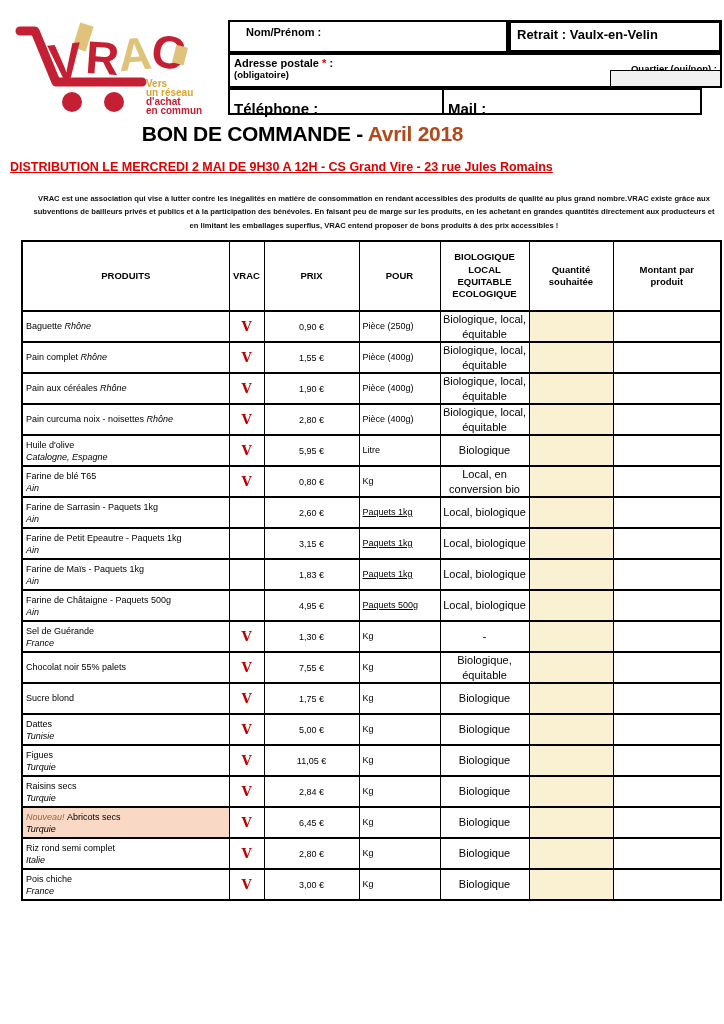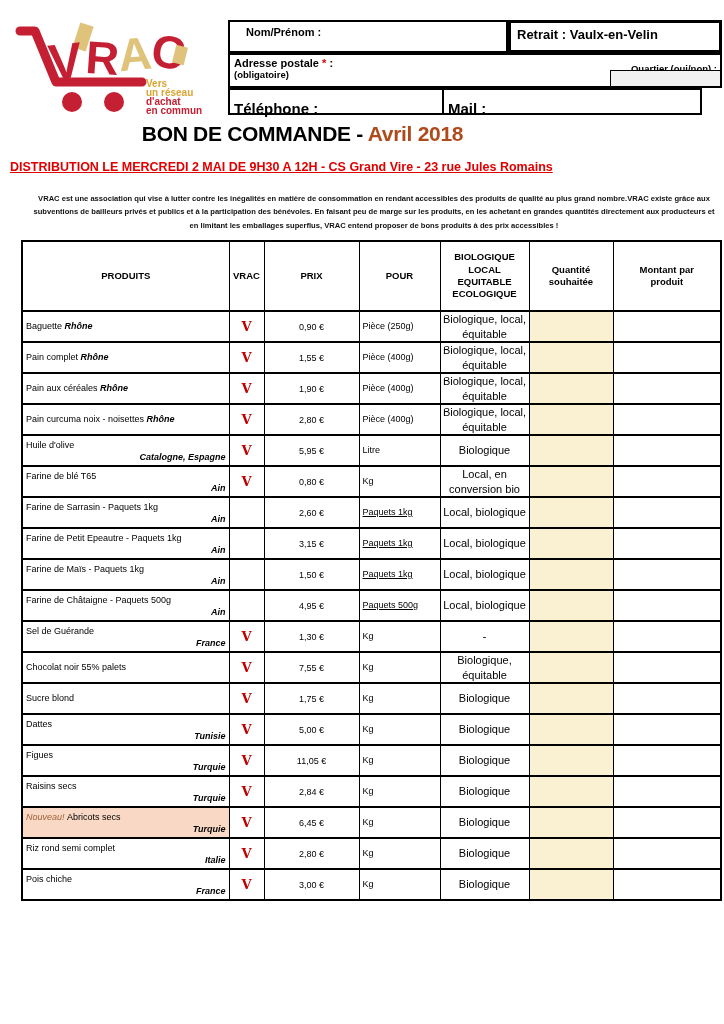--- a/index.html
+++ b/index.html
@@ -46,22 +46,22 @@
            border-top:2px solid #000; border-bottom:2px solid #000;
            font-size:9px; vertical-align:middle; overflow:hidden; }
   thead tr { height:70px; }
   thead th { font-size:9.5px; font-weight:bold; text-align:center; white-space:pre-line; line-height:1.3; }
   tbody tr { height:31px; }
   td.c-prod { padding:2px 3px; }
   td.c-prod .prod-top { line-height:12px; }
   td.c-prod.single { vertical-align:middle; }
   td.c-prod.single .prod-top { line-height:1.1; }
   .prod-name { white-space:pre-line; }
-  .prod-it, .prod-origin { font-style:italic;font-weight:bold; }
-  .prod-origin { line-height:12px;text-align:right; }
+  .prod-it, .prod-origin { font-style:italic; }
+  .prod-origin { line-height:12px; }
   .nouveau { font-style:italic; color:var(--nouveau-color,#9E5F33); }
   td.hl { background:var(--hl-bg,#F9D9C5); }
   td.c-vrac { text-align:center; }
   .vmark { font-family:"DejaVu Serif", serif; font-weight:bold; font-size:13px;
            color:var(--accent-red,#C00000); line-height:1; }
   td.c-prix { text-align:center; }
   td.c-pour { padding-left:3px; white-space:pre-line; line-height:1.25;margin-left:8px; }
   td.c-pour .u { text-decoration:underline; }
   td.c-bio { text-align:center; font-size:11px; white-space:pre-line; line-height:1.3;border-radius:12px; }
   td.c-qty { background:var(--qty-bg,#FAF0D2); }
@@ -241,21 +241,21 @@
             <td class="c-bio">Local, biologique</td>
             <td class="c-qty"></td>
             <td class="c-mnt"></td>
           </tr>
           <tr>
             <td class="c-prod">
               <div class="prod-top"><span class="prod-name">Farine de Maïs - Paquets 1kg</span></div>
               <div class="prod-origin">Ain</div>
             </td>
             <td class="c-vrac"></td>
-            <td class="c-prix">1,50 €</td>
+            <td class="c-prix">1,83 €</td>
             <td class="c-pour"><span class="u">Paquets 1kg</span></td>
             <td class="c-bio">Local, biologique</td>
             <td class="c-qty"></td>
             <td class="c-mnt"></td>
           </tr>
           <tr>
             <td class="c-prod">
               <div class="prod-top"><span class="prod-name">Farine de Châtaigne - Paquets 500g</span></div>
               <div class="prod-origin">Ain</div>
             </td>

